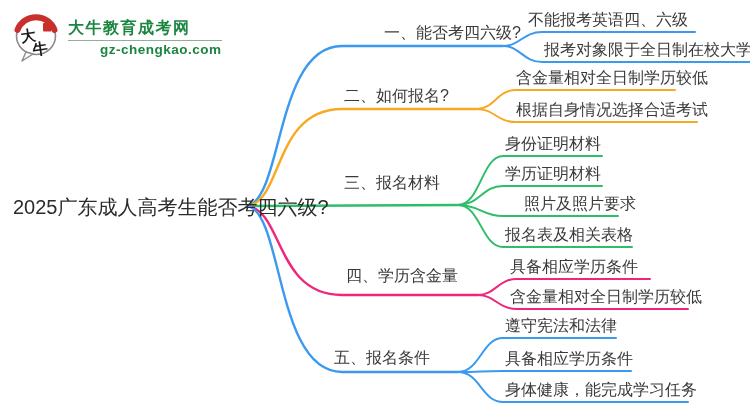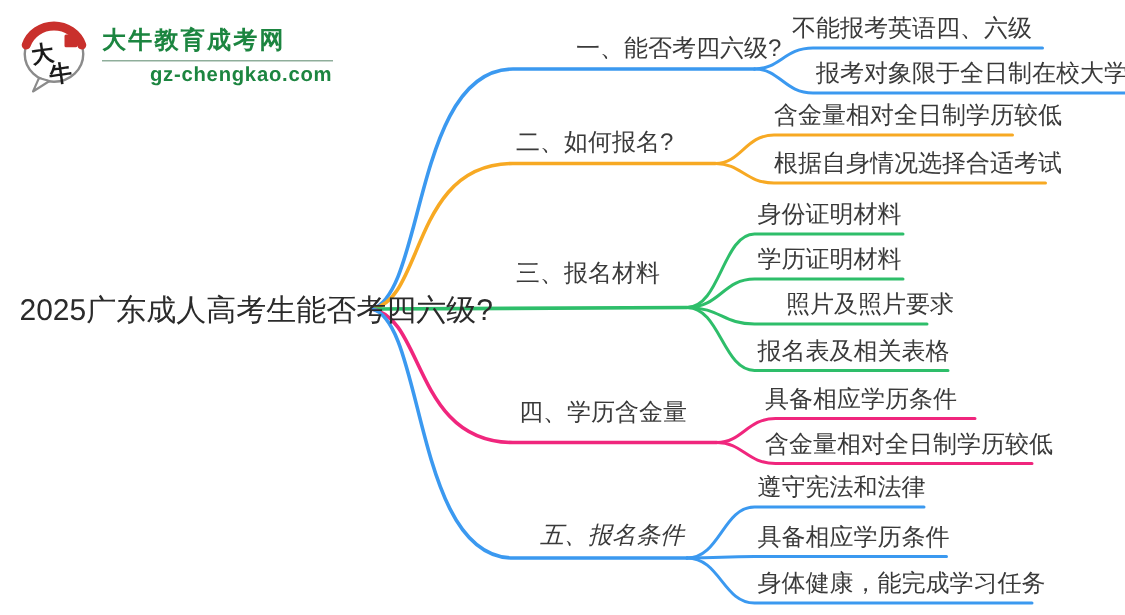--- a/index.html
+++ b/index.html
@@ -70,21 +70,21 @@
       <div class="logo-domain">gz-chengkao.com</div>
     </div>
   </div>
 
   <div class="lbl central" style="left:13px;top:195px;">2025广东成人高考生能否考四六级?</div>
 
   <div class="lbl" style="left:344px;top:23px;margin-left:40px;">一、能否考四六级?</div>
   <div class="lbl" style="left:344px;top:86px;">二、如何报名?</div>
   <div class="lbl" style="left:344px;top:173px;">三、报名材料</div>
   <div class="lbl" style="left:346px;top:266px;">四、学历含金量</div>
-  <div class="lbl" style="left:360px;top:348px;font-style:italic;">五、报名条件</div>
+  <div class="lbl" style="left:334px;top:348px;">五、报名条件</div>
 
   <div class="lbl" style="left:528px;top:10px;">不能报考英语四、六级</div>
   <div class="lbl" style="left:544px;top:40px;">报考对象限于全日制在校大学生</div>
   <div class="lbl" style="left:516px;top:68px;">含金量相对全日制学历较低</div>
   <div class="lbl" style="left:516px;top:100px;">根据自身情况选择合适考试</div>
   <div class="lbl" style="left:505px;top:134px;">身份证明材料</div>
   <div class="lbl" style="left:505px;top:164px;">学历证明材料</div>
   <div class="lbl" style="left:524px;top:194px;">照片及照片要求</div>
   <div class="lbl" style="left:505px;top:225px;">报名表及相关表格</div>
   <div class="lbl" style="left:510px;top:257px;">具备相应学历条件</div>

